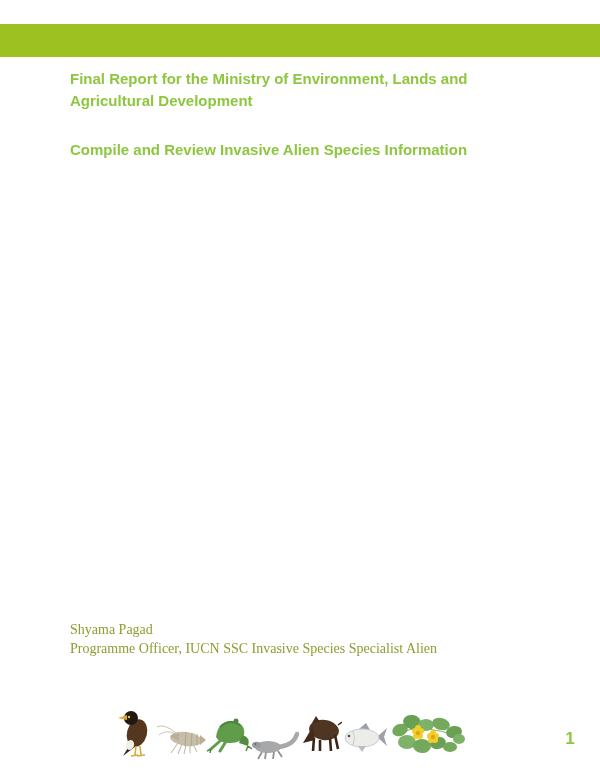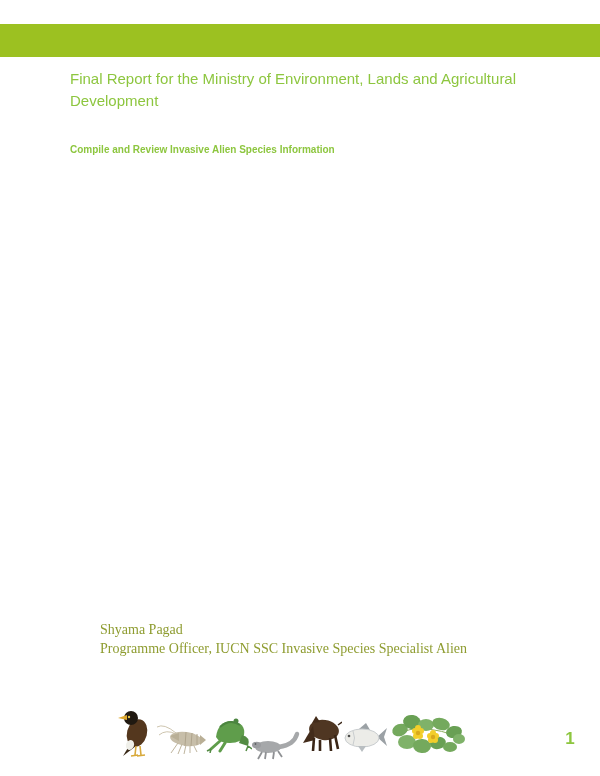--- a/index.html
+++ b/index.html
@@ -19,26 +19,26 @@
     height: 33px;
   }
   .title-block {
     position: absolute;
     left: 70px;
     top: 68px;
     width: 480px;
   }
   .report-title {
     font-size: 15px;
-    font-weight: normal;
+    font-weight: bold;
     line-height: 22px;
     margin: 0;
   }
   .report-subtitle {
-    font-size: 10px;
+    font-size: 15px;
     font-weight: bold;
     line-height: 22px;
     margin: 27px 0 0 0;
   }
   .author-block {
     position: absolute;
     left: 70px;
     top: 620px;
     font-family: "Liberation Serif", serif;
     font-size: 14px;
@@ -72,21 +72,21 @@
 
 <div class="page">
 
   <div class="top-bar" style="background: rgb(156, 193, 33);"></div>
 
   <div class="title-block">
     <h1 class="report-title" style="color: rgb(141, 198, 63);">Final Report for the Ministry of Environment, Lands and Agricultural Development</h1>
     <h2 class="report-subtitle" style="color: rgb(141, 198, 63);">Compile and Review Invasive Alien Species Information</h2>
   </div>
 
-  <div class="author-block" style="color: rgb(142, 156, 48); margin-left: 30px;">
+  <div class="author-block" style="color: rgb(142, 156, 48);">
     <p>Shyama Pagad</p>
     <p>Programme Officer, IUCN SSC Invasive Species Specialist Alien</p>
   </div>
 
   <div class="species-strip">
 
     <svg class="species" width="40" height="52" viewBox="0 0 40 52">
       <path d="M20 38 L7 48 L13 38 Z" fill="#3A2A18"></path>
       <ellipse cx="21" cy="25" rx="10" ry="14" fill="#54371E" transform="rotate(15 21 25)"></ellipse>
       <ellipse cx="14" cy="37" rx="4" ry="5" fill="#EFEFE9" transform="rotate(20 14 37)"></ellipse>

